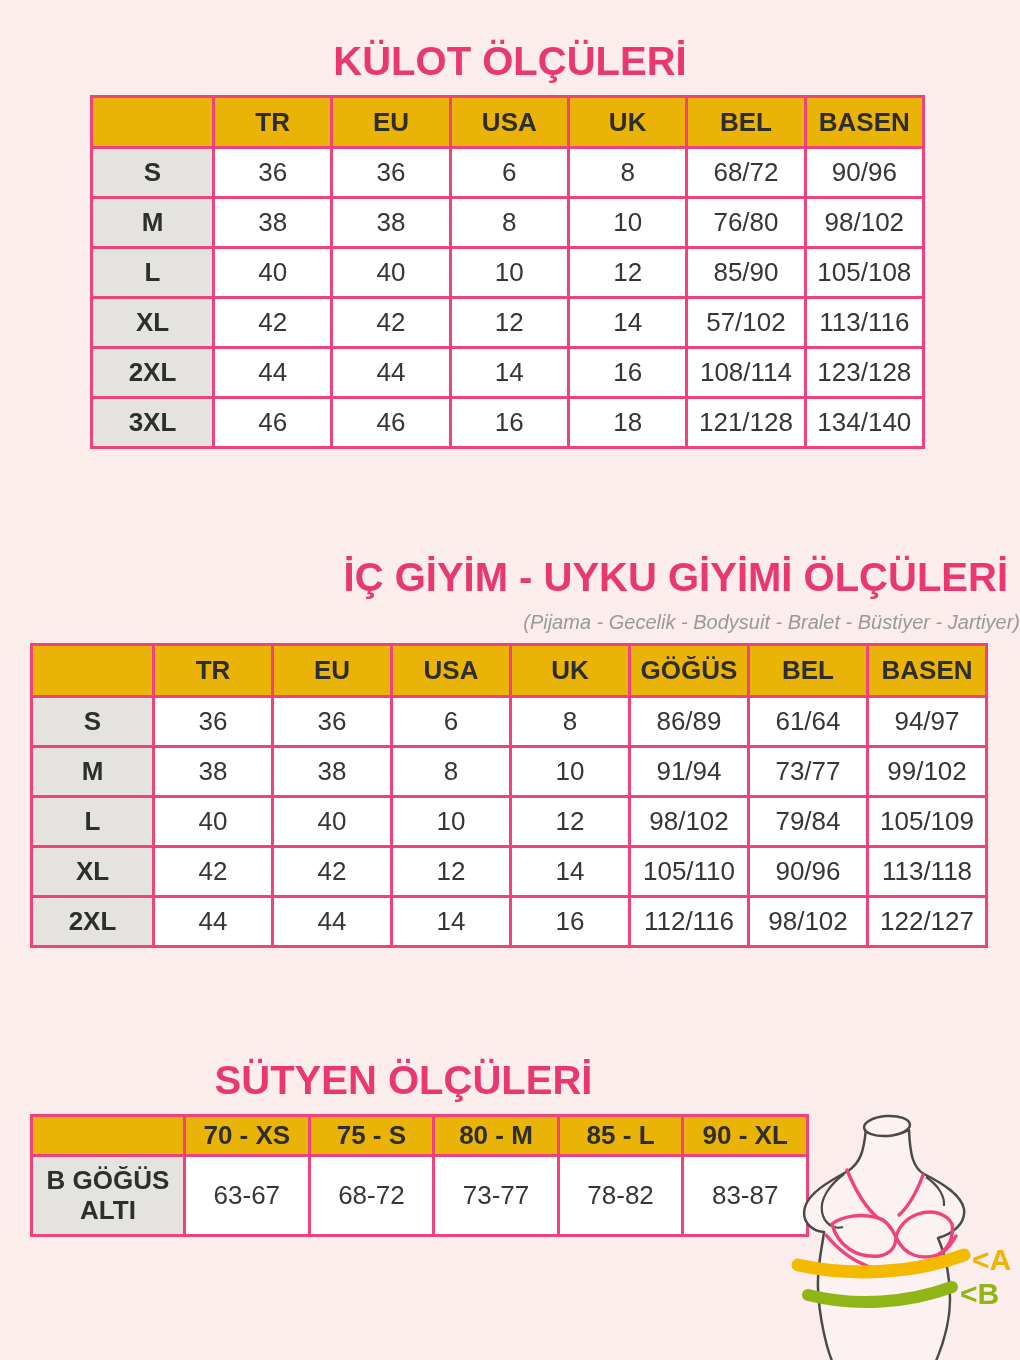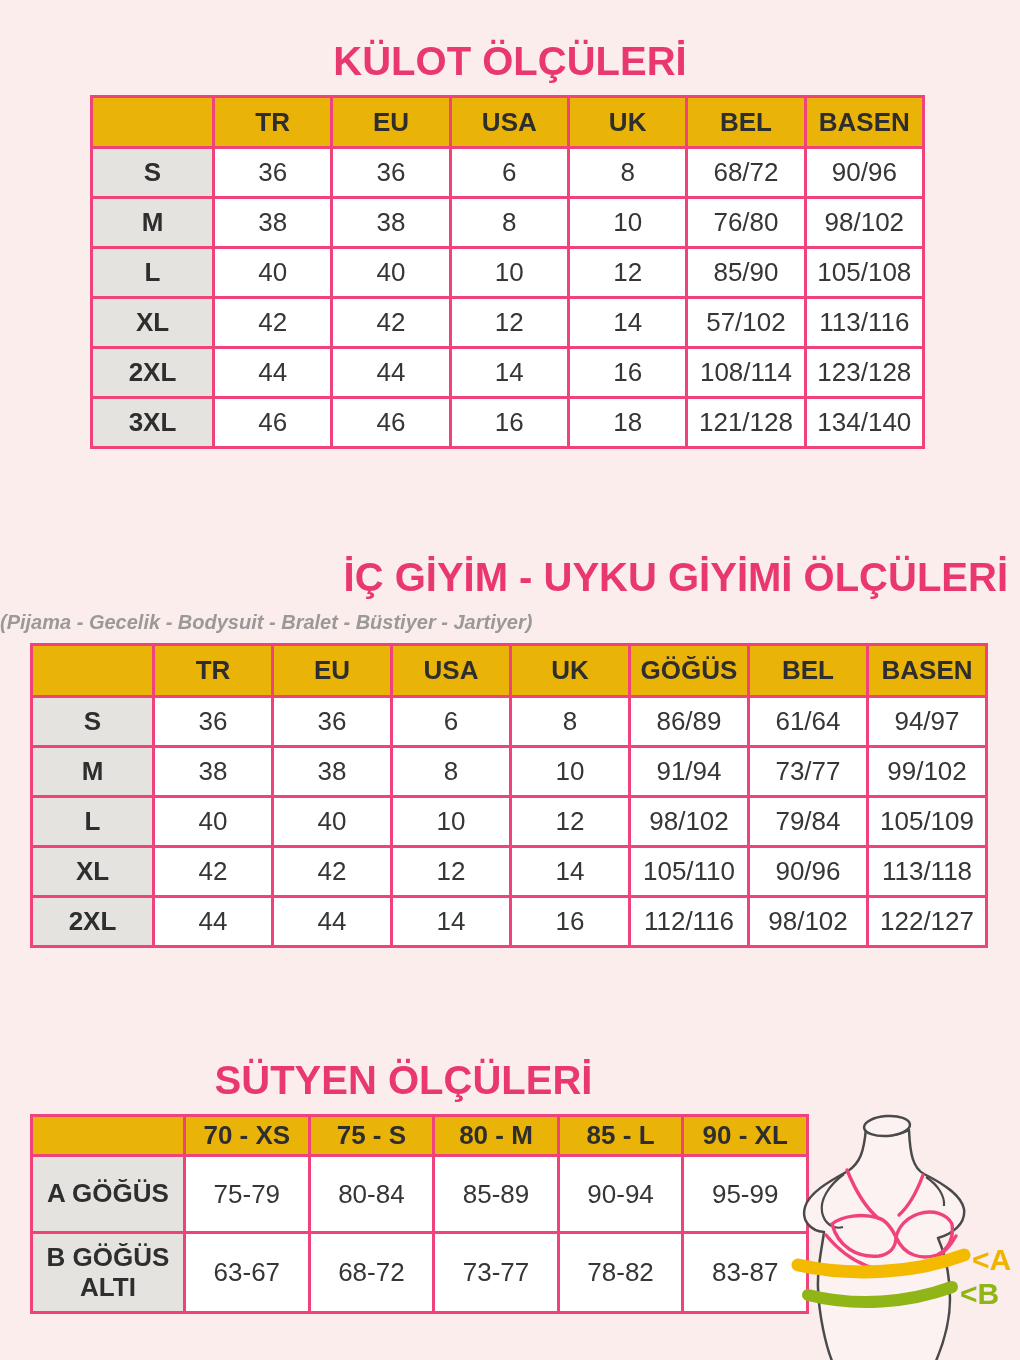--- a/index.html
+++ b/index.html
@@ -16,23 +16,23 @@
     margin: 12px; text-align: center;
     font-size: 40px; font-weight: bold;
     color: #E9386F; letter-spacing: 0px;
     line-height: 1.1;
   }
   #title-kulot { padding-top: 27px; }
   #title-icgiyim { margin-top: 106px; text-align: right; }
   #title-sutyen { margin-top: 110px; width: 747px; margin-left: 30px; }
 
   .sec-subtitle {
-    margin: 7px 0 0 0; text-align: left;
+    margin: 7px 0 0 0; text-align: right;
     font-size: 20px; font-style: italic;
-    color: #9A9998; font-weight: bold;
+    color: #9A9998; font-weight: normal;
   }
 
   table {
     border-collapse: collapse;
     table-layout: fixed;
     background: transparent;
   }
   th, td {
     border: 3px solid #F1437B;
     text-align: center; vertical-align: middle;
@@ -246,28 +246,20 @@
           <tr>
             <th></th>
             <th>70 - XS</th>
             <th>75 - S</th>
             <th>80 - M</th>
             <th>85 - L</th>
             <th>90 - XL</th>
           </tr>
         </thead>
         <tbody>
-          <tr class="row-a">
-            <th>A GÖĞÜS</th>
-            <td>75-79</td>
-            <td>80-84</td>
-            <td>85-89</td>
-            <td>90-94</td>
-            <td>95-99</td>
-          </tr>
           <tr class="row-b">
             <th>B GÖĞÜS ALTI</th>
             <td>63-67</td>
             <td>68-72</td>
             <td>73-77</td>
             <td>78-82</td>
             <td>83-87</td>
           </tr>
         </tbody>
       </table>

